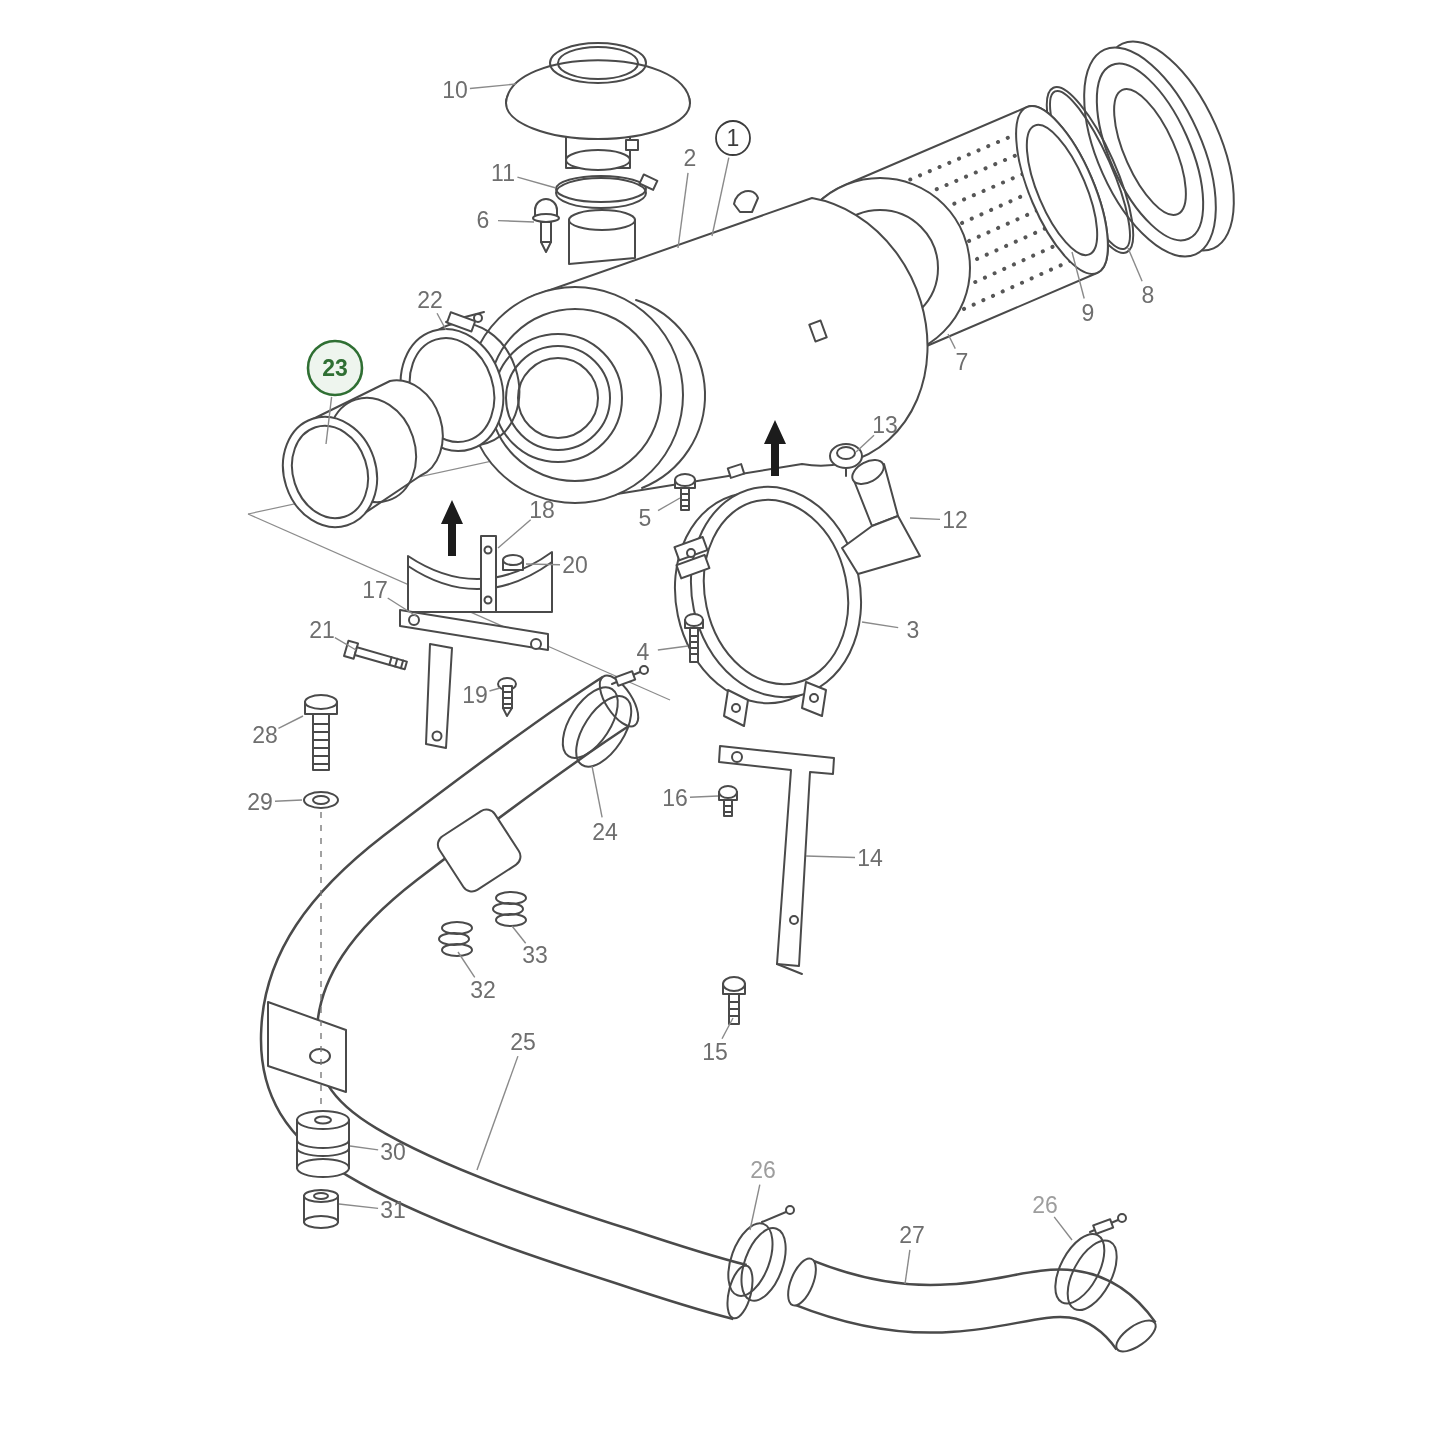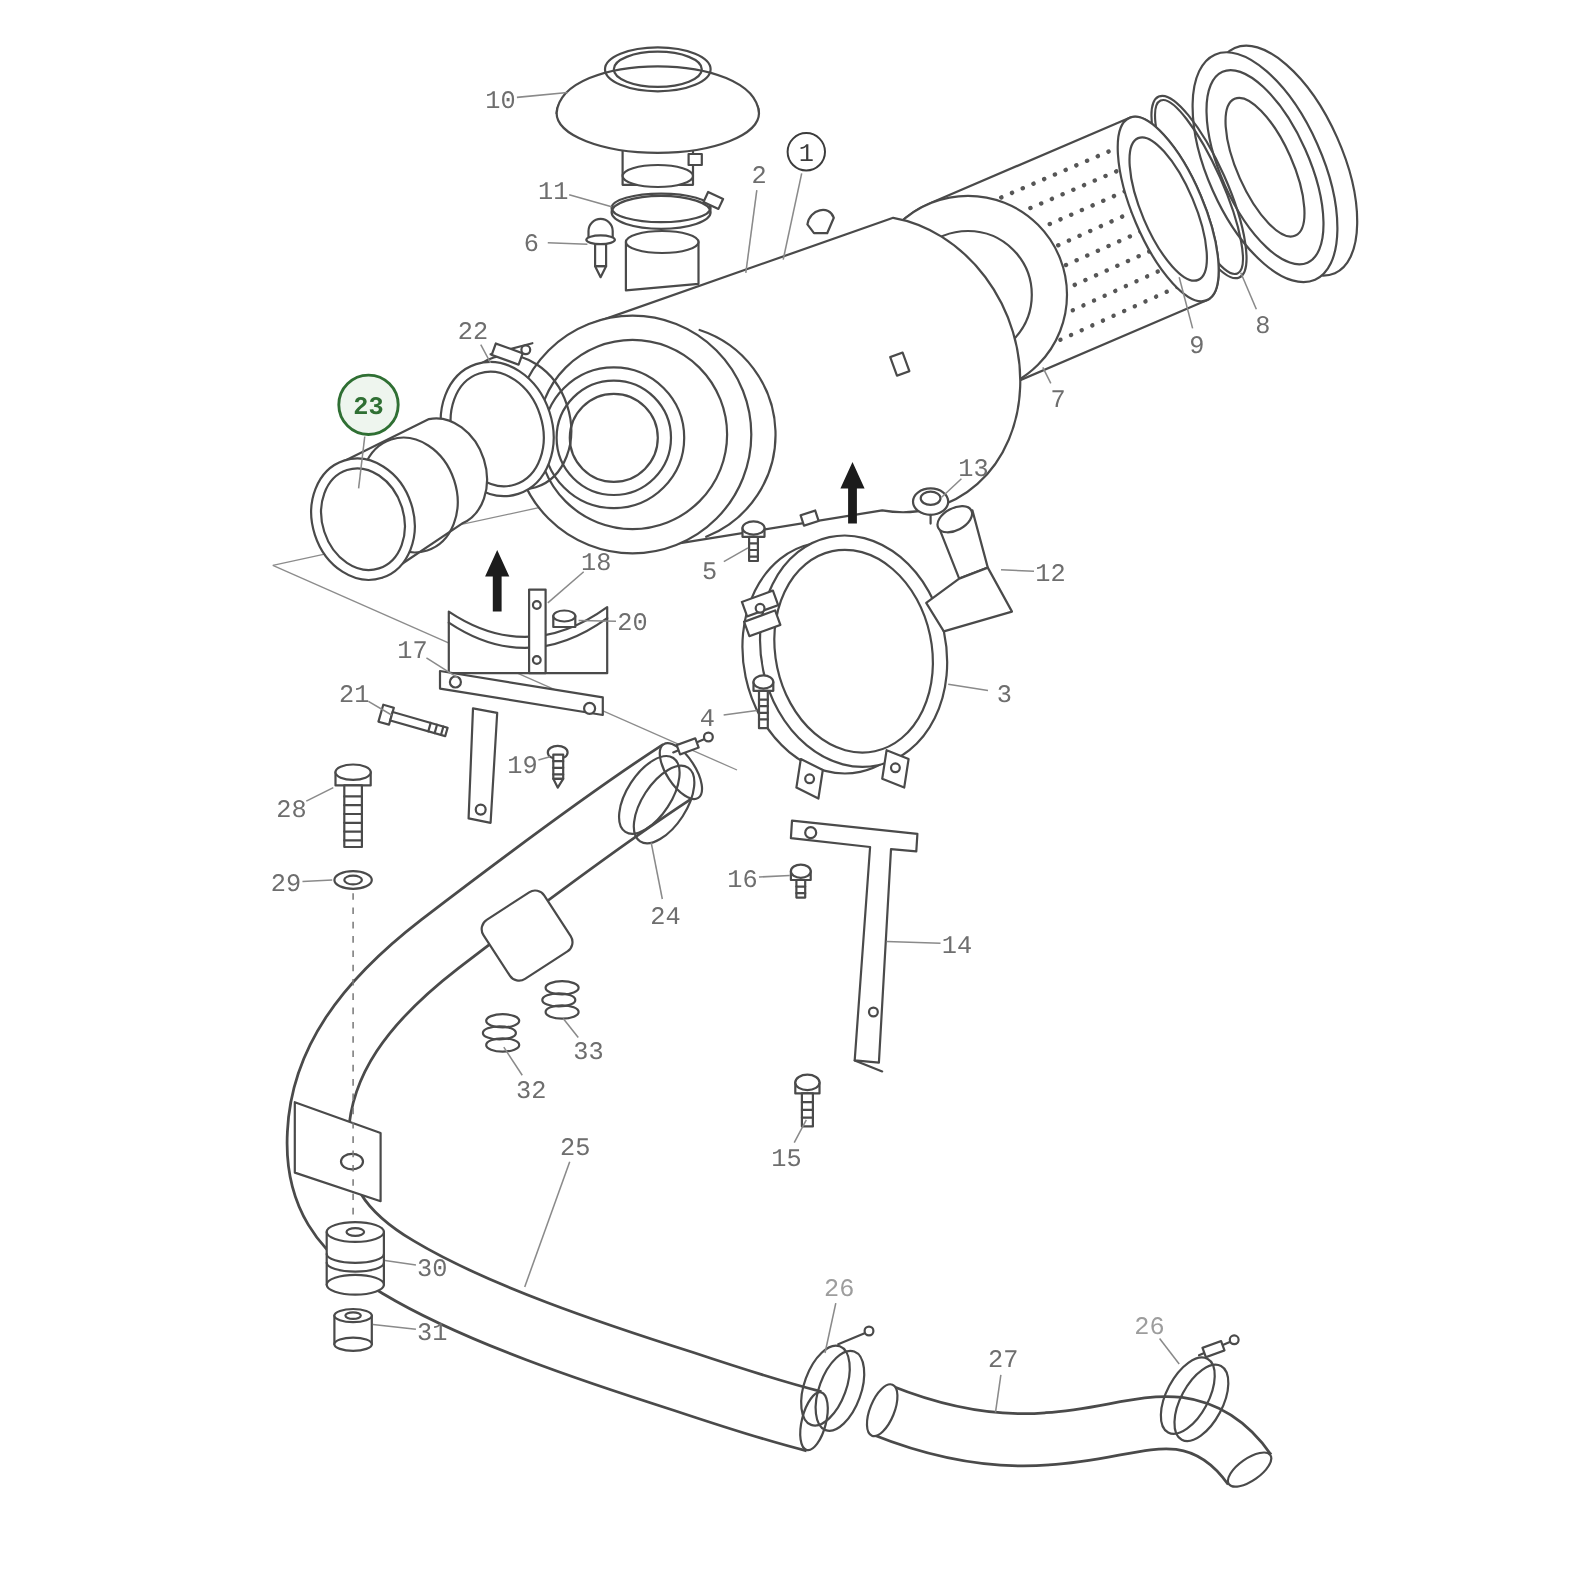--- a/index.html
+++ b/index.html
@@ -1,17 +1,17 @@
 <!DOCTYPE html>
 <html><head>
 <meta charset="utf-8">
 <style>
   html,body{margin:0;padding:0;background:#ffffff;}
   .stage{position:relative;width:1309px;height:1445px;background:#fff;overflow:hidden;
-         font-family:Liberation Mono, monospace;}
+         font-family:Liberation Sans, sans-serif;}
   svg{position:absolute;left:0;top:0;}
   .ln{fill:none;stroke:#4a4a4a;stroke-width:2;stroke-linejoin:round;stroke-linecap:round;}
   .fw{fill:#ffffff;}
   .thin{stroke:#8c8c8c;stroke-width:1.2;fill:none;}
   .dash{stroke:#7a7a7a;stroke-width:1.4;fill:none;stroke-dasharray:6 7;}
   .dots{stroke:#565656;stroke-width:4;stroke-linecap:round;stroke-dasharray:0.1 10.5;fill:none;}
   .tube{fill:none;stroke:#4a4a4a;stroke-width:58;stroke-linejoin:round;}
   .tubein{fill:none;stroke:#ffffff;stroke-width:53;stroke-linejoin:round;}
   .tube2{fill:none;stroke:#4a4a4a;stroke-width:50;stroke-linejoin:round;}
   .tubein2{fill:none;stroke:#ffffff;stroke-width:45;stroke-linejoin:round;}

